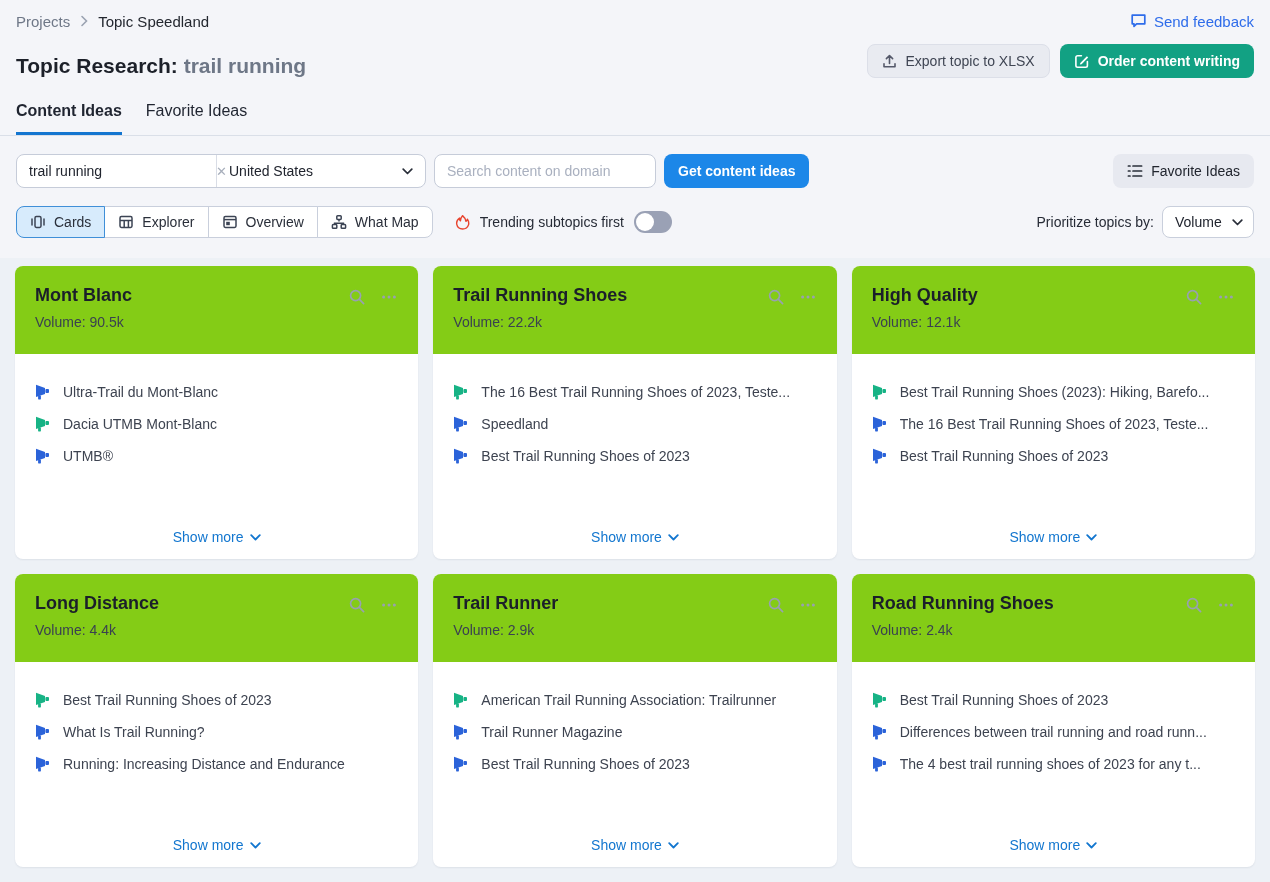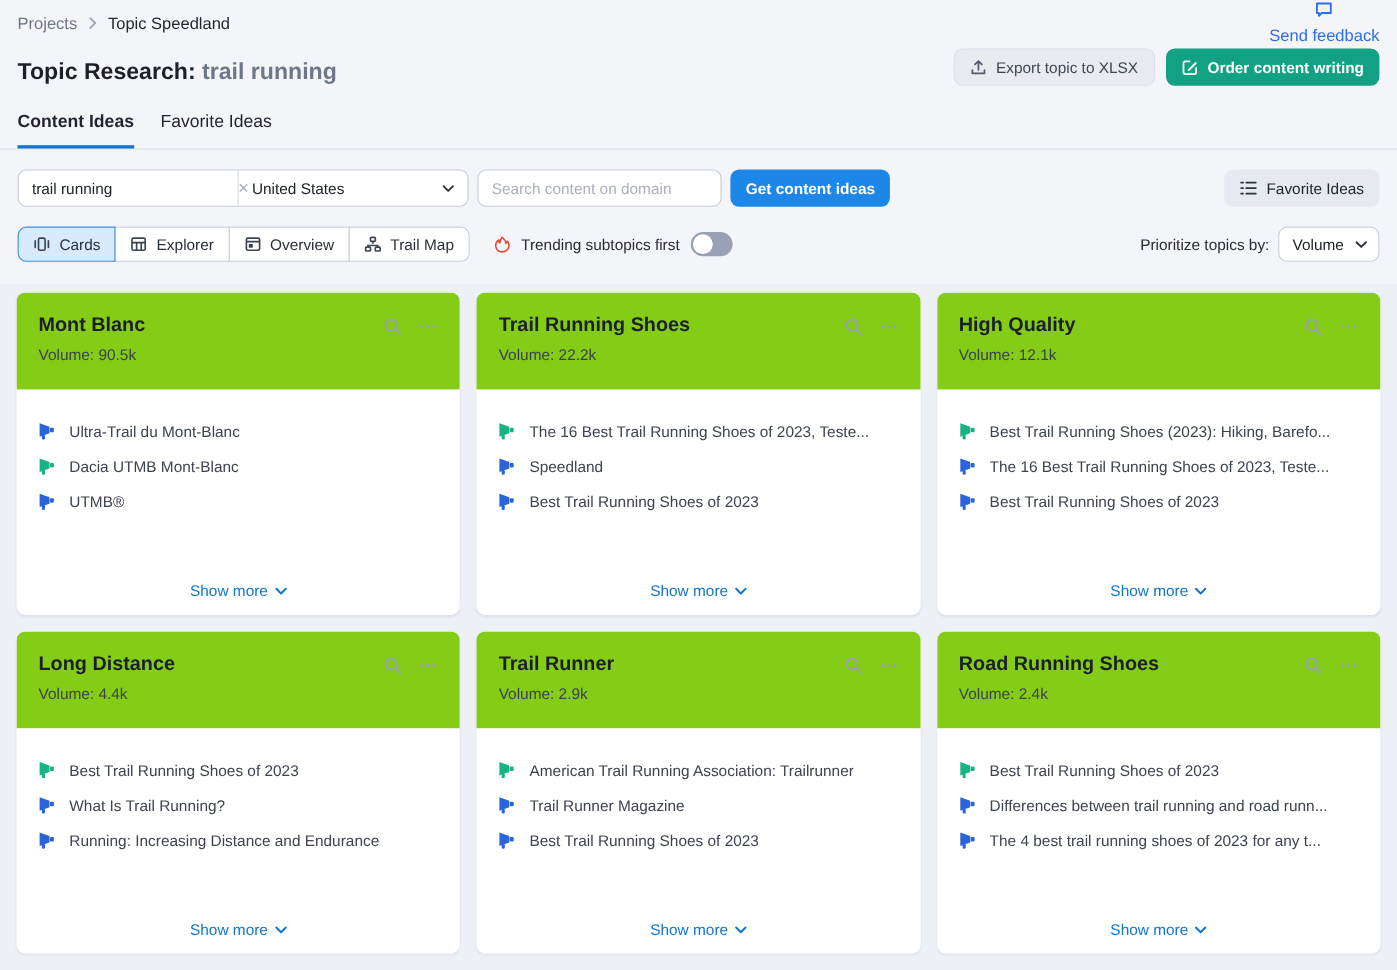--- a/index.html
+++ b/index.html
@@ -7,21 +7,21 @@
   body { font-family:"Liberation Sans","DejaVu Sans",sans-serif; background:#edf1f6; color:#1e222c; }
 
   
   .top-section { background:#f4f5f9; padding:10px 16px 20px; }
 
   .breadcrumb-row { display:flex; justify-content:space-between; align-items:center; height:22px; }
   .breadcrumb { display:flex; align-items:center; gap:10px; font-size:15px; }
   .crumb-muted { color:#6e7787; cursor:pointer; }
   .crumb-current { color:#23272f; }
   .crumb-sep { display:flex; color:#9aa2b1; }
-  .feedback-link { display:flex; align-items:center; gap:7px; color:#2e6cea; font-size:15px; cursor:pointer;flex-direction:column; }
+  .feedback-link { display:flex; align-items:center; gap:7px; color:#2e6cea; font-size:15px; cursor:pointer; }
 
   .title-row { display:flex; justify-content:space-between; align-items:flex-end; margin-top:12px; }
   .page-title { font-size:21px; font-weight:bold; color:#1c2029; }
   .page-title .query { color:#6e7787; }
   .title-actions { display:flex; gap:10px; }
   .btn { display:inline-flex; align-items:center; gap:8px; height:34px; padding:0 14px; border:none; border-radius:8px; font-size:14px; font-family:inherit; cursor:pointer; }
   .btn-gray { background:#e9ebf1; color:#3f4553; border:1px solid #dcdfe8; }
   .btn-green { background:#12a183; color:#ffffff; font-weight:bold; }
 
   .tabs-row { margin:24px -16px 0; padding:0 16px; border-bottom:1px solid #dadfe8; display:flex; gap:24px; }
@@ -206,21 +206,21 @@
         <span class="seg-icon">
           <svg width="16" height="16" viewBox="0 0 16 16">
               <g fill="none" stroke="currentColor" stroke-width="1.5">
                 <rect x="5.8" y="1.8" width="4.4" height="3.6" rx="0.8"></rect>
                 <rect x="1.4" y="10.6" width="4.4" height="3.6" rx="0.8"></rect>
                 <rect x="10.2" y="10.6" width="4.4" height="3.6" rx="0.8"></rect>
                 <path d="M8 5.4 v2.2 M3.6 10.6 v-1.4 h8.8 v1.4"></path>
               </g>
             </svg>
         </span>
-        <span>Trail Map</span>
+        <span>What Map</span>
       </div>
     </div>
 
     <div class="trending-group">
       <span class="flame">
         <svg width="15" height="17" viewBox="0 0 16 17">
             <path d="M8 1.2 C8 1.2 11.6 4.3 11.6 7.2 C12.8 6.5 13.2 5 13.2 5 C14.5 6.9 15 9 14.4 11 C13.5 13.8 10.9 15.4 8.1 15.4 C5.2 15.4 2.5 13.6 1.9 10.6 C1.3 7.5 3.2 4.9 4.8 3.8 C4.6 5 4.9 6.1 5.8 6.7 C6 4.4 6.8 2.4 8 1.2 Z" fill="none" stroke="currentColor" stroke-width="1.5" stroke-linejoin="round"></path>
           </svg>
       </span>
       <span class="trending-label">Trending subtopics first</span>

